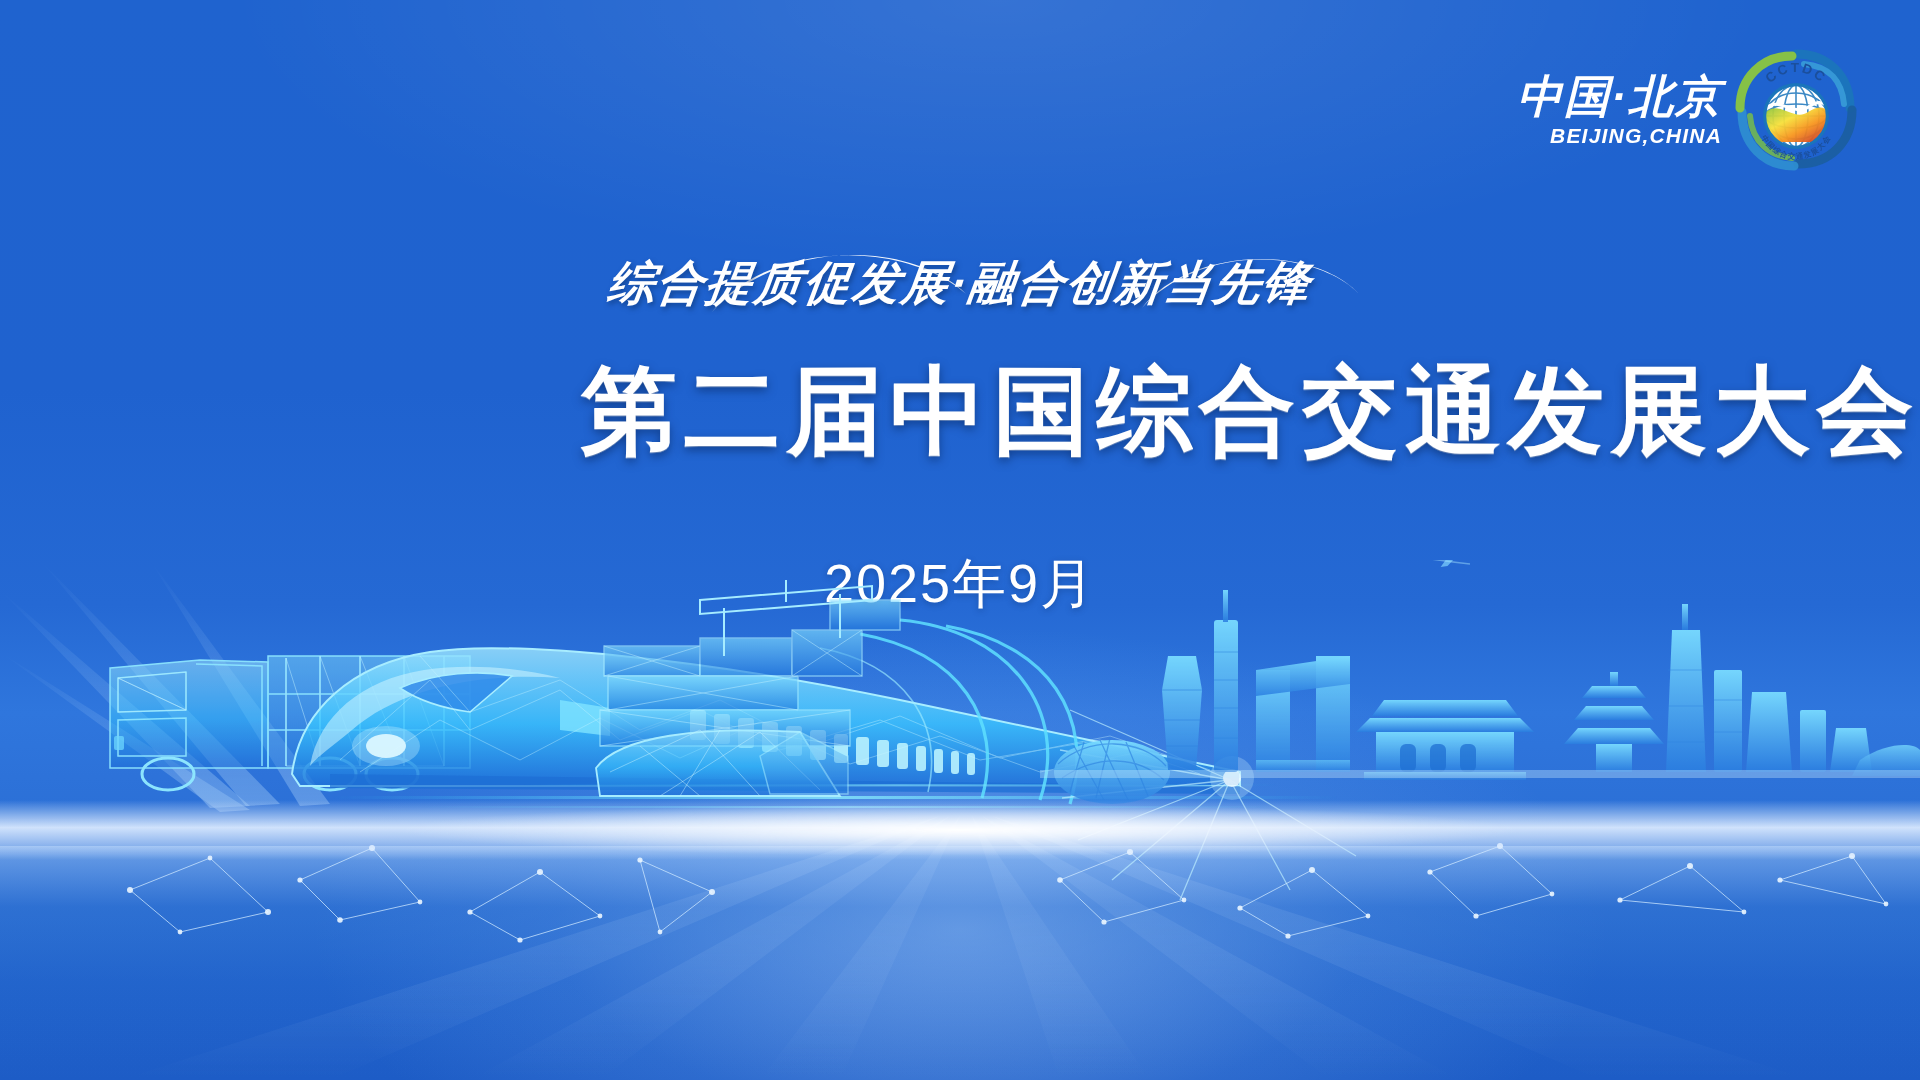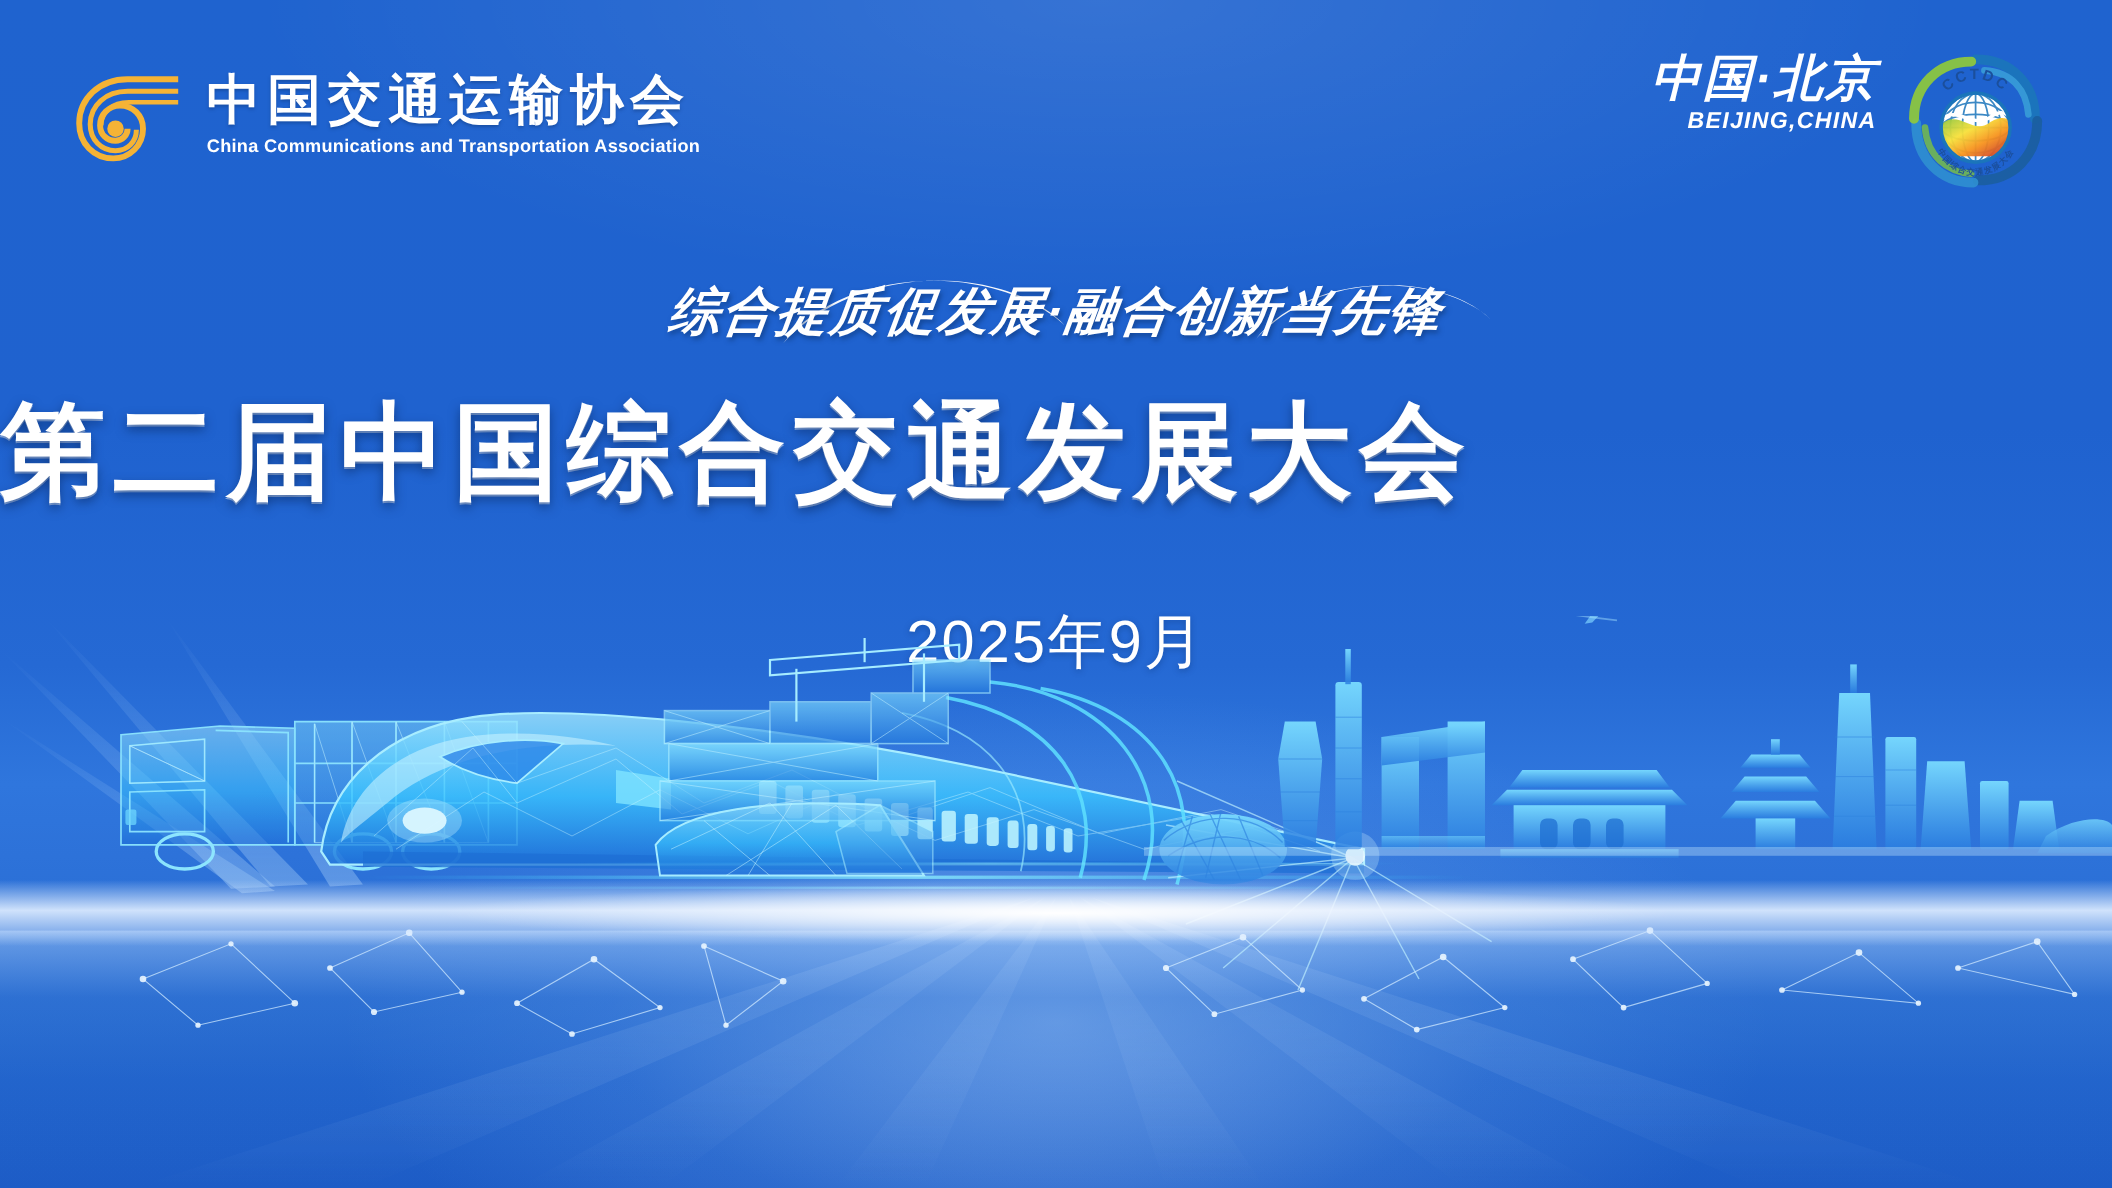--- a/index.html
+++ b/index.html
@@ -36,21 +36,21 @@
     font-size:49px; font-weight:700; color:#ffffff; letter-spacing:6px;
     font-family:"Liberation Sans", sans-serif; line-height:1.05;
     text-shadow:0 2px 3px rgba(8,40,90,.35);
   }
   .ccta-en {
     margin-top:7px;
     font-size:16.5px; font-weight:700; color:#ffffff; letter-spacing:.25px;
     font-family:"Liberation Sans", sans-serif;
   }
 
-  .host-block { position:absolute; right:60px; top:46px; display:flex; align-items:flex-start; gap:26px; }
+  .host-block { position:absolute; right:60px; top:46px; display:flex; align-items:center; gap:10px; }
   .host-text { text-align:right; }
   .host-cn {
     font-size:45px; font-weight:700; color:#fff; letter-spacing:2px;
     font-style:italic; line-height:1.1;
     font-family:"Liberation Sans", sans-serif;
   }
   .host-en {
     font-size:21px; font-weight:700; color:#fff; font-style:italic;
     letter-spacing:1.2px; margin-top:2px;
     font-family:"Liberation Sans", sans-serif;
@@ -69,21 +69,21 @@
     font-family:"Liberation Sans", sans-serif;
     text-shadow:2px 3px 5px rgba(10,45,100,.55);
     transform:skewX(-7deg);
   }
   
   .swoosh { position:absolute; pointer-events:none; }
   .swoosh-1 { left:706px; top:248px; }
   .swoosh-2 { left:1138px; top:252px; }
 
   
-  .title-wrap { position:absolute; left:0; top:348px; width:1920px; text-align:left; }
+  .title-wrap { position:absolute; left:0; top:348px; width:1920px; text-align:right; }
   .title {
     display:inline-block;
     font-size:96px; font-weight:700; color:#ffffff;
     letter-spacing:7px;
     font-family:"Liberation Sans", sans-serif;
     text-shadow:0 4px 10px rgba(6,35,86,.55), 0 1px 0 rgba(255,255,255,.5);
   }
 
   
   .date-wrap { position:absolute; left:0; top:548px; width:1920px; text-align:center; }
@@ -122,38 +122,20 @@
 </style>
 </head>
 <body>
 
 <div id="stage">
 
   <div class="top-sheen"></div>
 
   <div class="header">
 
-    <div class="ccta-logo">
-      <svg class="ccta-mark" viewBox="0 0 112 96">
-        <g fill="none" stroke="#f5b335" stroke-width="5.4">
-          <path d="M104 10 H58 C32 10 14 28 14 50 C14 68 27 82 45 82 C60 82 72 70 72 55 C72 43 63 34 51 34 C41 34 33 42 33 52 C33 60 39 66 47 66 C53 66 58 61 58 55"></path>
-        </g>
-        <g fill="none" stroke="#f5b335" stroke-width="4.6">
-          <path d="M104 21 H58 C38 21 24 34 24 51 C24 65 34 75 47 75 C58 75 66 67 66 56"></path>
-        </g>
-        <g fill="none" stroke="#f5b335" stroke-width="4.2">
-          <path d="M104 31 H59 C44 31 34 40 34 52"></path>
-        </g>
-        <circle cx="47" cy="55" r="7.5" fill="#f5b335"></circle>
-      </svg>
-      <div class="ccta-text">
-        <div class="ccta-cn">中国交通运输协会</div>
-        <div class="ccta-en">China Communications and Transportation Association</div>
-      </div>
-    </div>
 
     <div class="host-block">
       <div class="host-text">
         <div class="host-cn">中国·北京</div>
         <div class="host-en">BEIJING,CHINA</div>
       </div>
 
       <svg class="cctdc-mark" viewBox="0 0 128 128">
         <defs>
           <linearGradient id="sgrad" x1="0" y1="0" x2="1" y2="1">

